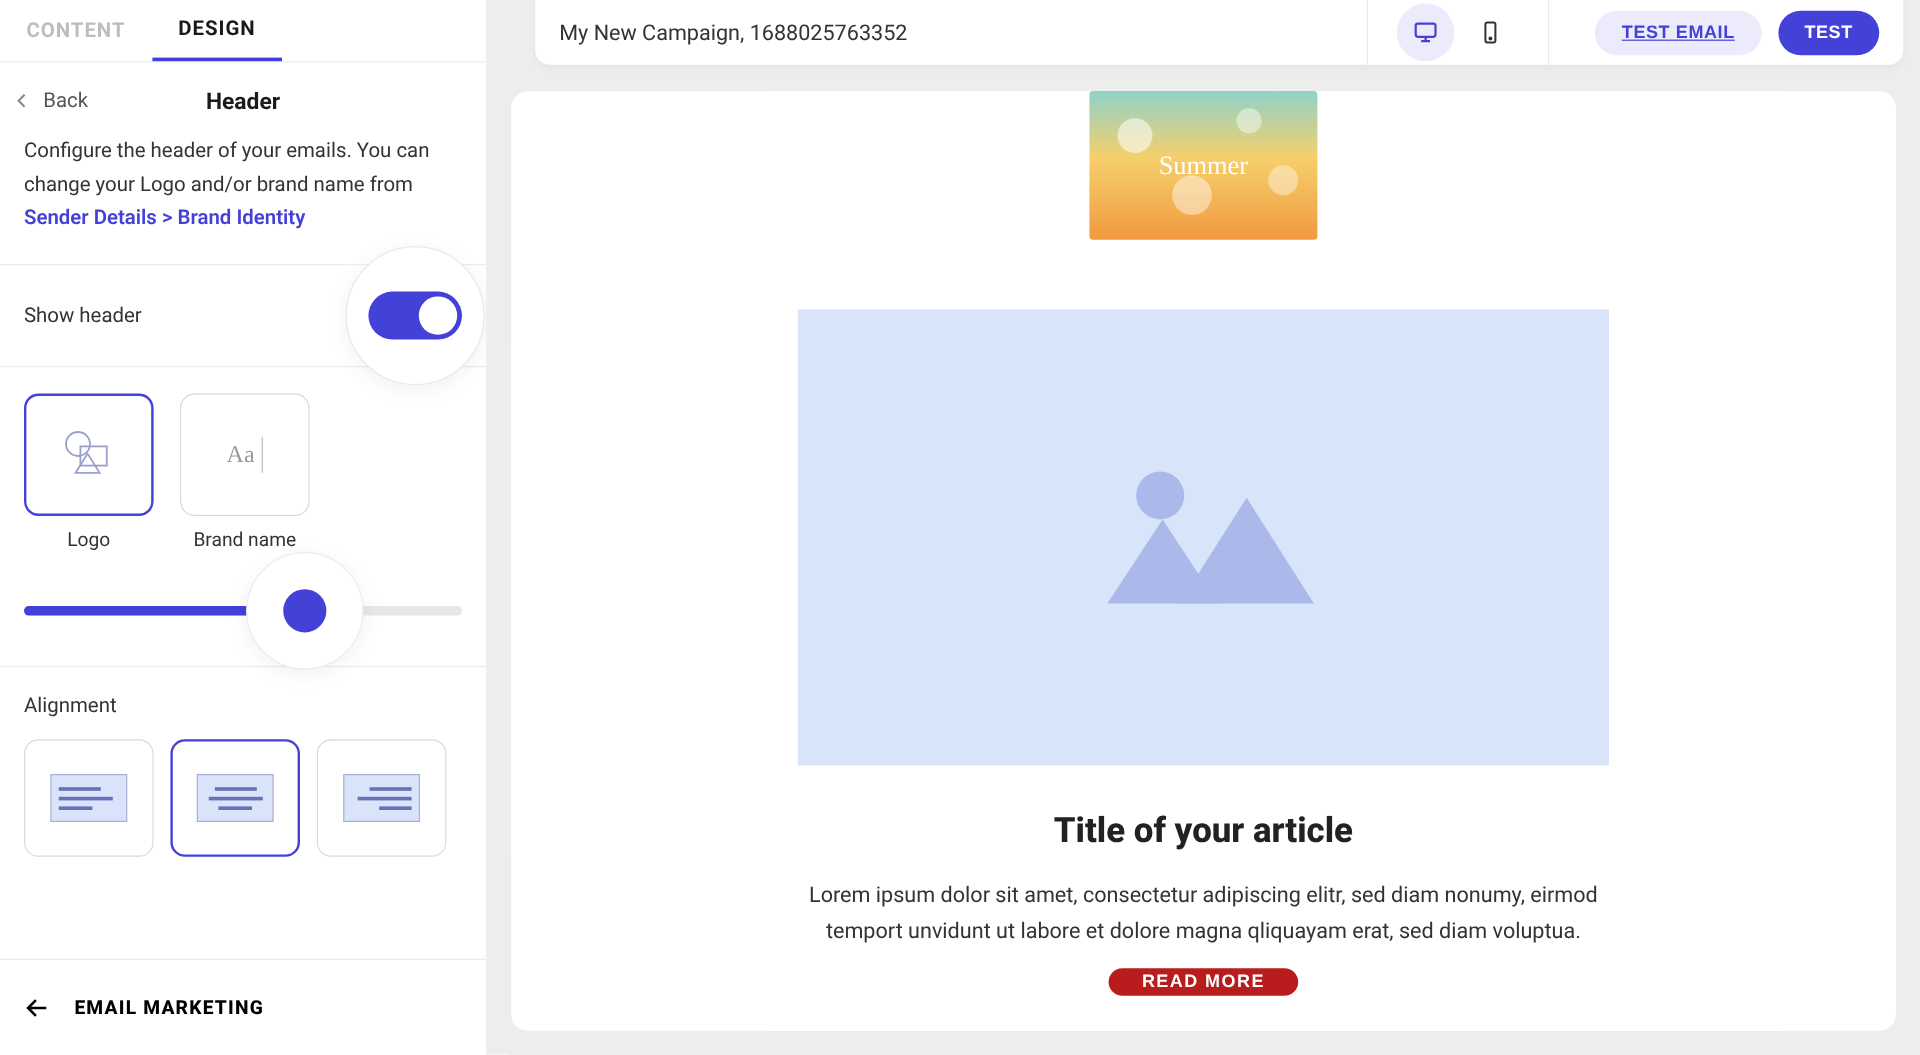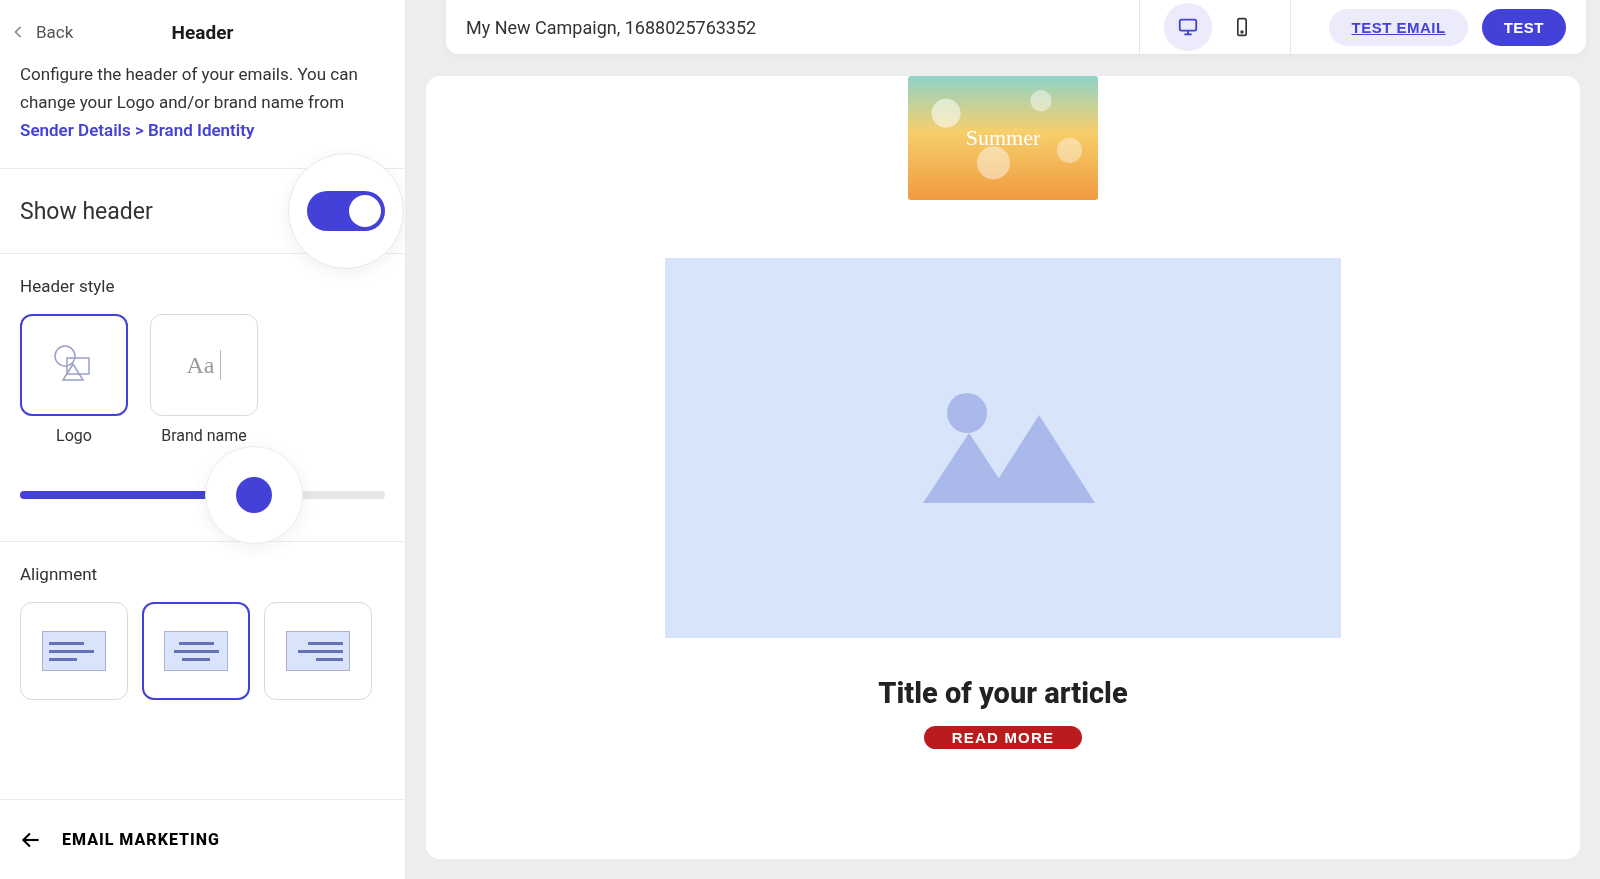--- a/index.html
+++ b/index.html
@@ -16,21 +16,21 @@
   .panel-header { display: flex; align-items: center; padding: 22px 20px 10px 8px; position: relative; }
   .back-btn { display: flex; align-items: center; gap: 8px; color: #555; font-size: 17px; cursor: pointer; }
   .back-btn svg { width: 20px; height: 20px; stroke: #888; }
   .panel-title { position: absolute; left: 50%; transform: translateX(-50%); font-size: 19px; font-weight: 700; color: #1a1a1a; }
 
   .panel-desc { padding: 8px 20px 24px 20px; font-size: 17px; line-height: 1.65; color: #333; border-bottom: 1px solid #ececec; }
   .panel-desc a { color: #4441d8; text-decoration: none; font-weight: 600; }
 
   .section { padding: 22px 20px; border-bottom: 1px solid #ececec; }
   .section-row { display: flex; align-items: center; justify-content: space-between; }
-  .section-label { font-size: 23px; color: #333; }
+  .section-label { font-size: 17px; color: #333; }
   .section-title-sm { font-size: 17px; color: #333; margin-bottom: 18px; }
 
   
   .toggle-wrap { position: relative; width: 78px; height: 40px; }
   .toggle-halo { position:absolute; top:50%; left:50%; width:116px; height:116px; transform:translate(-50%,-50%); border-radius:50%; background:#fff; border:1px solid #e8e8e8; box-shadow:0 4px 18px rgba(0,0,0,.06); }
   .toggle { position: relative; width: 78px; height: 40px; border-radius: 40px; background: #4441d8; }
   .toggle-knob { position:absolute; top:4px; right:4px; width:32px; height:32px; background:#fff; border-radius:50%; }
 
   
   .opt-row { display: flex; gap: 22px; }
@@ -97,20 +97,24 @@
   .canvas-frame::-webkit-scrollbar { width:10px; }
   .canvas-frame::-webkit-scrollbar-thumb { background:#d0d0d0; border-radius:6px; }
 </style>
 </head>
 <body>
 
 <div class="app">
 
   <aside class="sidebar">
     <div class="sidebar-scroll">
+    <div class="tabs">
+      <div class="tab">CONTENT</div>
+      <div class="tab active">DESIGN</div>
+    </div>
 
     <div class="panel-header">
       <div class="back-btn">
         <svg viewBox="0 0 24 24" fill="none" stroke-width="2">
               <path d="M15 6l-6 6 6 6"></path>
               <path d="M4 12h0"></path>
             </svg>
         <span>Back</span>
       </div>
       <div class="panel-title">Header</div>
@@ -126,35 +130,34 @@
         <div class="toggle-wrap">
           <div class="toggle-halo"></div>
           <div class="toggle">
                 <div class="toggle-knob"></div>
               </div>
         </div>
       </div>
     </div>
 
     <div class="section" style="border-bottom:none; padding-bottom:4px;">
-      <div class="section-title-sm">Header style</div>
       <div class="opt-row">
         <div class="opt">
           <div class="opt-box selected">
             <svg width="54" height="54" viewBox="0 0 54 54" fill="none" stroke="#9aa0c9" stroke-width="1.5">
               <circle cx="18" cy="18" r="10"></circle>
               <rect x="20" y="20" width="22" height="16"></rect>
               <path d="M16 42 L26 26 L36 42 Z"></path>
             </svg>
           </div>
           <div class="opt-label">Logo</div>
         </div>
         <div class="opt">
           <div class="opt-box">
-            <span style="font-size:24px;color:#9a9a9a;font-family:Georgia,serif;">Aa</span>
+            <span style="font-size:20px;color:#9a9a9a;font-family:Georgia,serif;">Aa</span>
             <span style="display:inline-block;width:1px;height:30px;background:#bbb;margin-left:6px;"></span>
           </div>
           <div class="opt-label">Brand name</div>
         </div>
       </div>
     </div>
 
     <div class="section" style="border-top:none;">
       <div class="slider-wrap">
         <div class="slider-track">
@@ -241,17 +244,18 @@
           <span>Summer</span>
         </div>
         <div class="hero">
           <div class="hero-ph">
             <div class="hero-sun"></div>
             <div class="hero-mtn"></div>
             <div class="hero-mtn m2"></div>
           </div>
         </div>
         <div class="article-title">Title of your article</div>
+        <div class="article-body">Lorem ipsum dolor sit amet, consectetur adipiscing elitr, sed diam nonumy, eirmod temport unvidunt ut labore et dolore magna qliquayam erat, sed diam voluptua.</div>
         <button class="read-more">READ MORE</button>
       </div>
     </div>
   </main>
 </div>
 
 </body></html>

